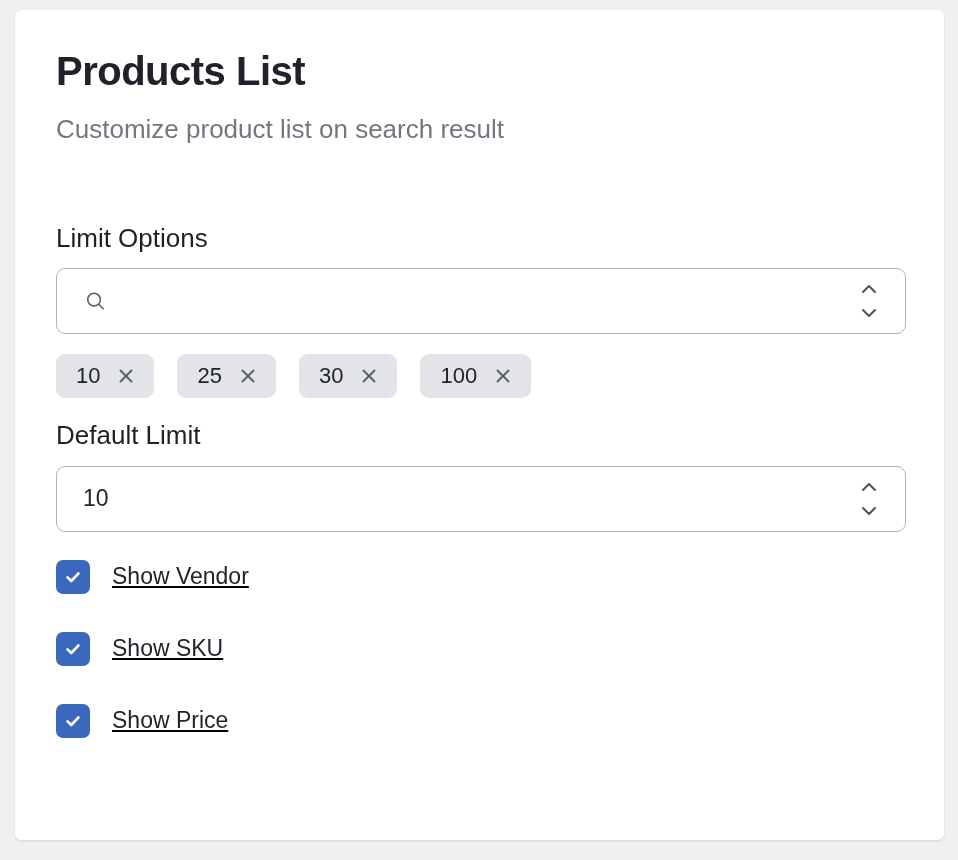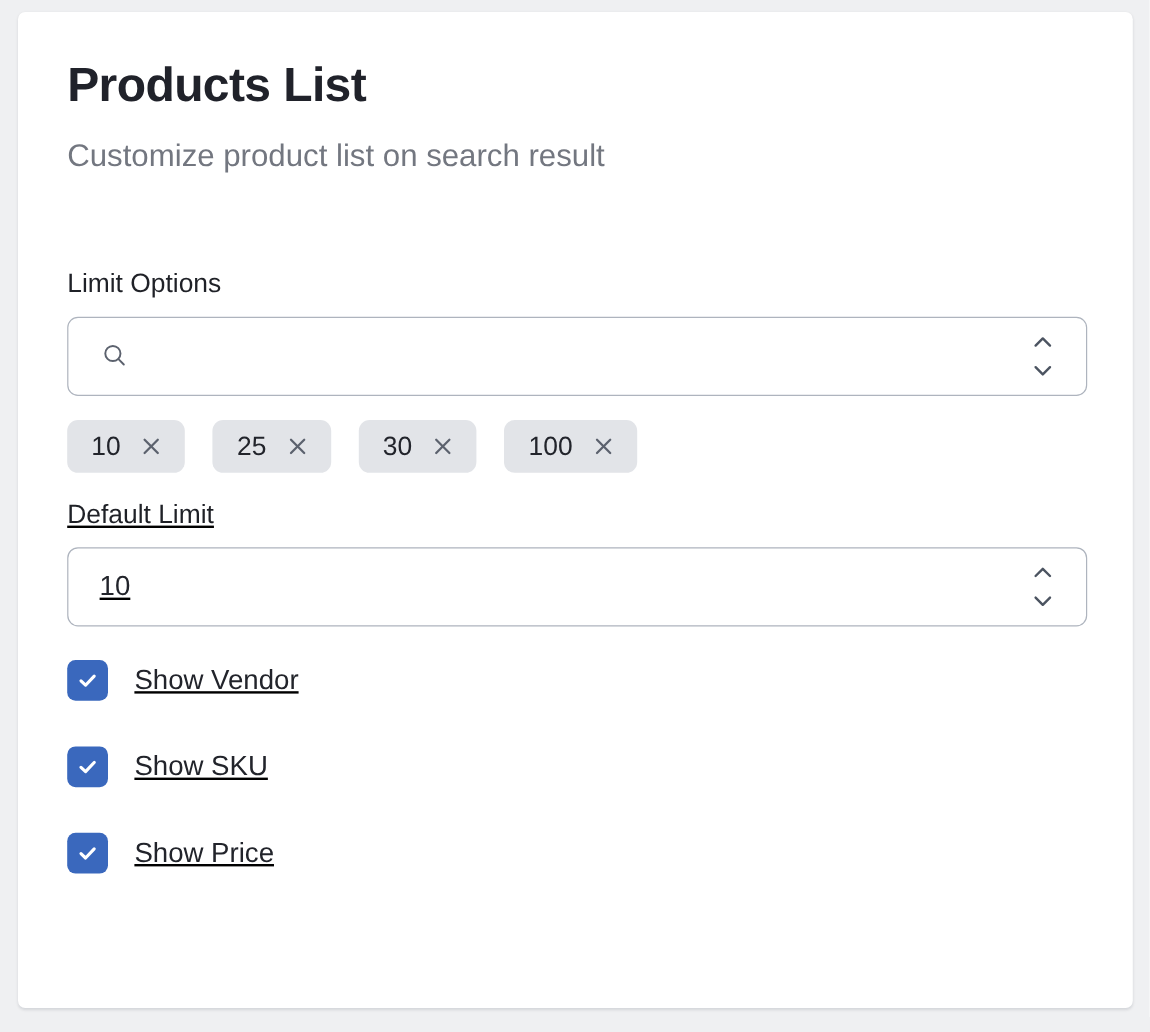--- a/index.html
+++ b/index.html
@@ -42,24 +42,23 @@
     color: #737780;
     margin-top: 20px;
     line-height: 1.2;
   }
 
   .field-group {
     margin-top: 78px;
   }
   .field-group.tight {
     margin-top: 22px;
-    text-decoration: underline;
   }
   .field-label {
-    font-size: 22px;
+    font-size: 26px;
     color: #1f2127;
     line-height: 1.2;
     margin-bottom: 14px;
   }
 
   .input-shell {
     position: relative;
     width: 850px;
     height: 66px;
     border: 1px solid #aeb4be;

